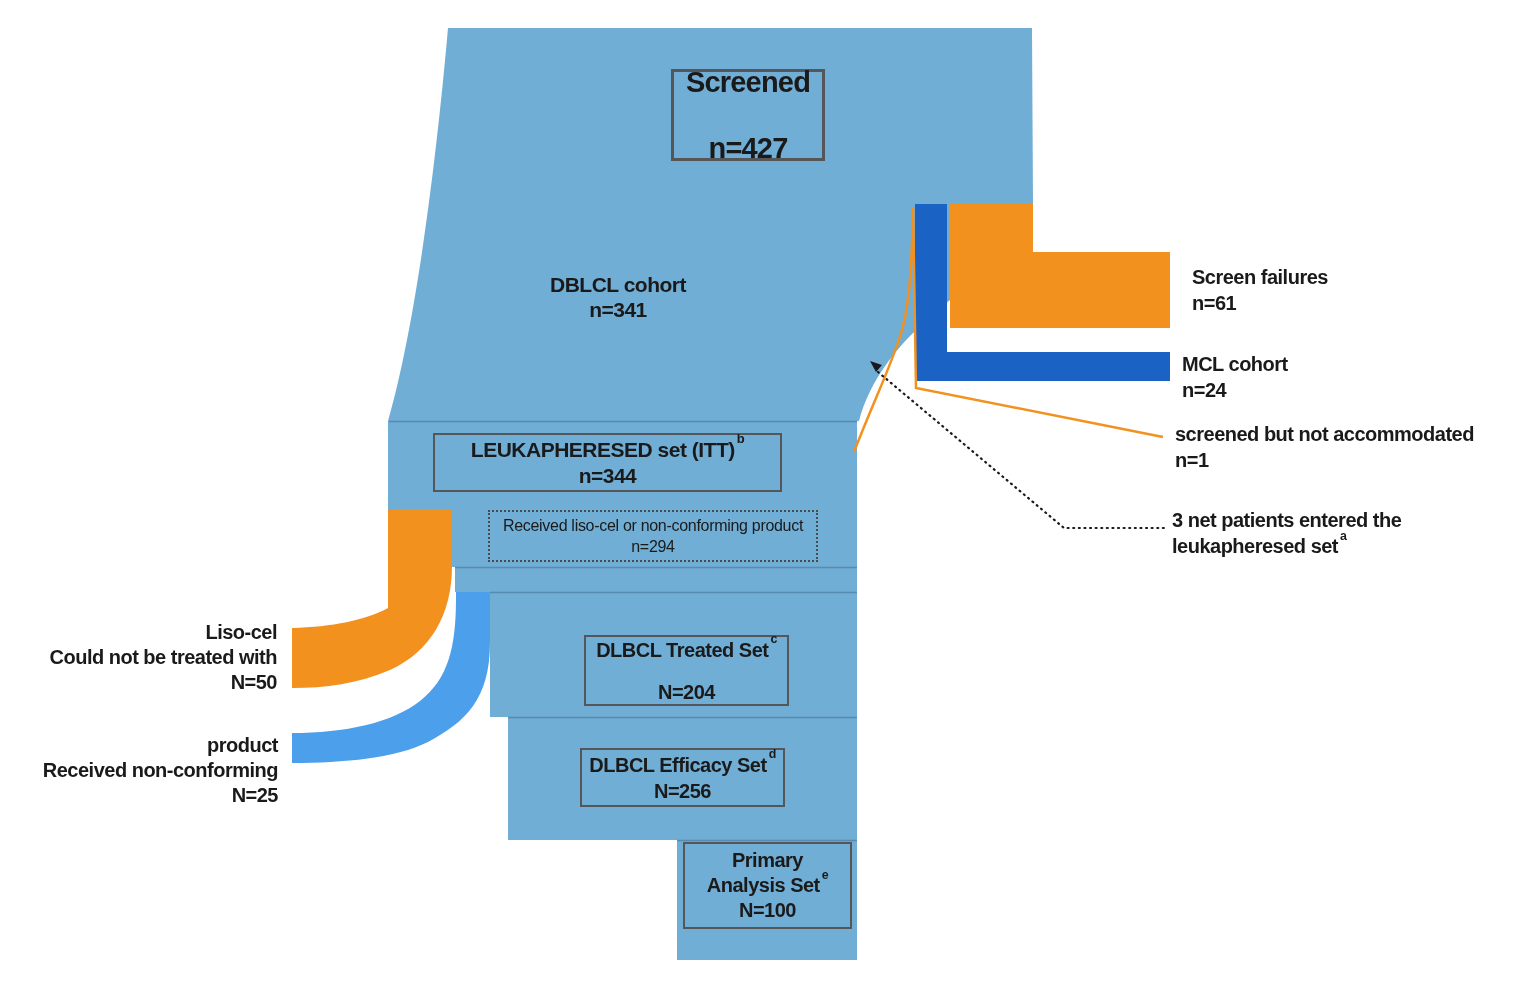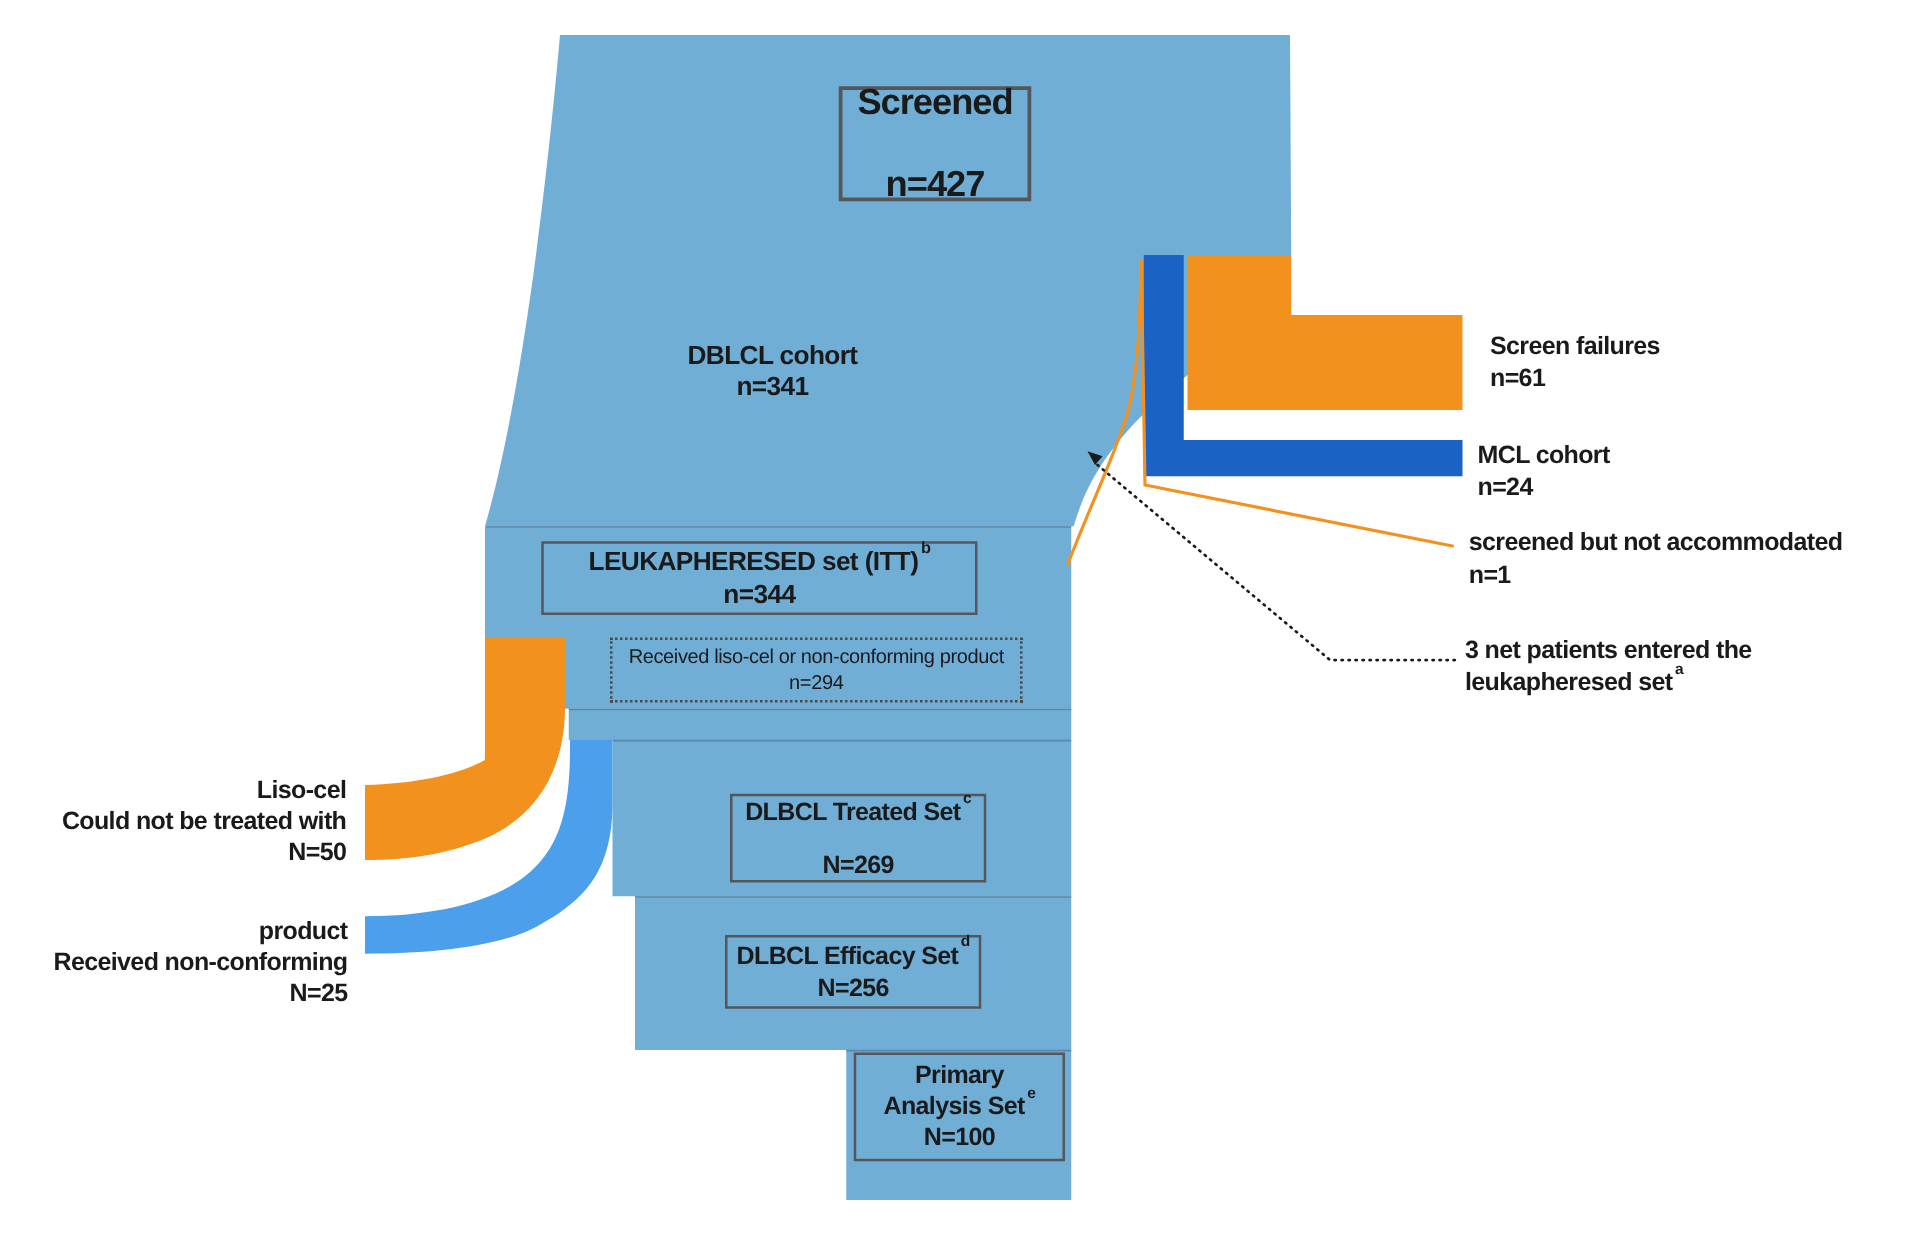--- a/index.html
+++ b/index.html
@@ -90,21 +90,21 @@
 
   <div class="abs node-box dotted" style="left:488px; top:510px; width:330px; height:52px;">
     <div>Received liso-cel or non-conforming product</div>
     <div>n=294</div>
   </div>
 
   <div class="abs node-box mid-box" style="left:584px; top:635px; width:205px; height:71px;gap:16px;">
     <div>
       <span>DLBCL Treated Set</span><sup>c</sup>
     </div>
-    <div>N=269</div>
+    <div>N=204</div>
   </div>
 
   <div class="abs node-box mid-box" style="left:580px; top:748px; width:205px; height:59px;">
     <div>
       <span>DLBCL Efficacy Set</span><sup>d</sup>
     </div>
     <div>N=256</div>
   </div>
 
   <div class="abs node-box primary-box" style="left:683px; top:842px; width:169px; height:87px;">

